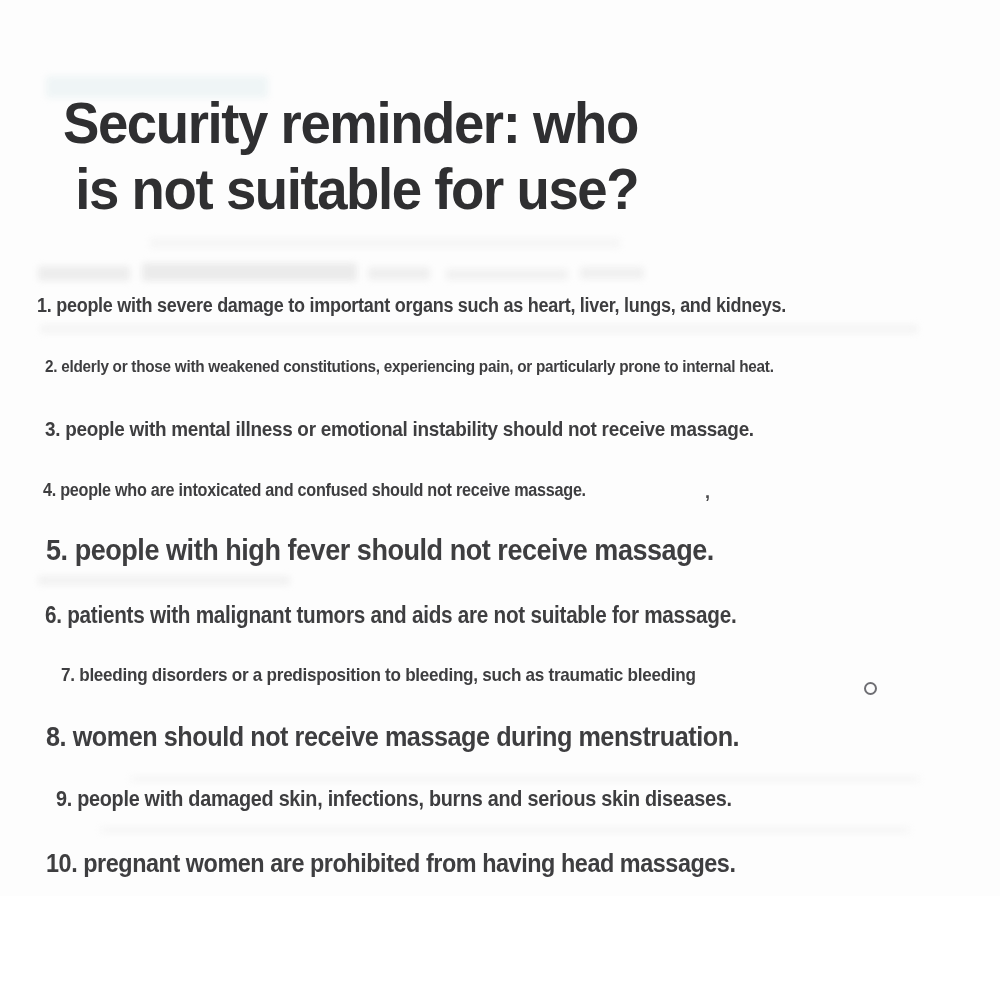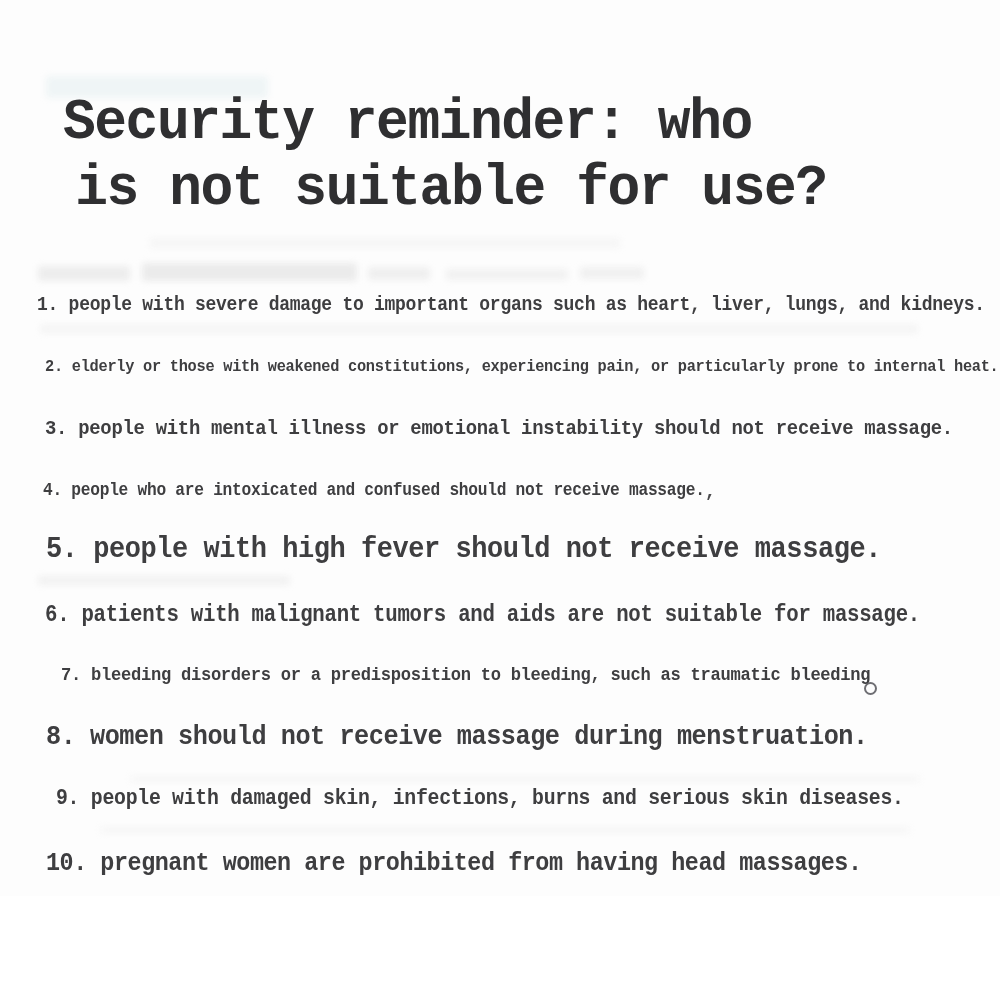--- a/index.html
+++ b/index.html
@@ -2,21 +2,21 @@
 <html><head>
 <meta charset="utf-8">
 <style>
   html, body { margin: 0; padding: 0; background: #ffffff; }
   .canvas {
     position: relative;
     width: 1000px;
     height: 896px;
     background: #fdfdfd;
     overflow: hidden;
-    font-family: Liberation Mono, monospace;
+    font-family: Liberation Sans, sans-serif;
   }
 
   
   .title {
     position: absolute;
     left: 63px;
     top: 90px;
     font-size: 58px;
     font-weight: bold;
     color: #2f2f31;

